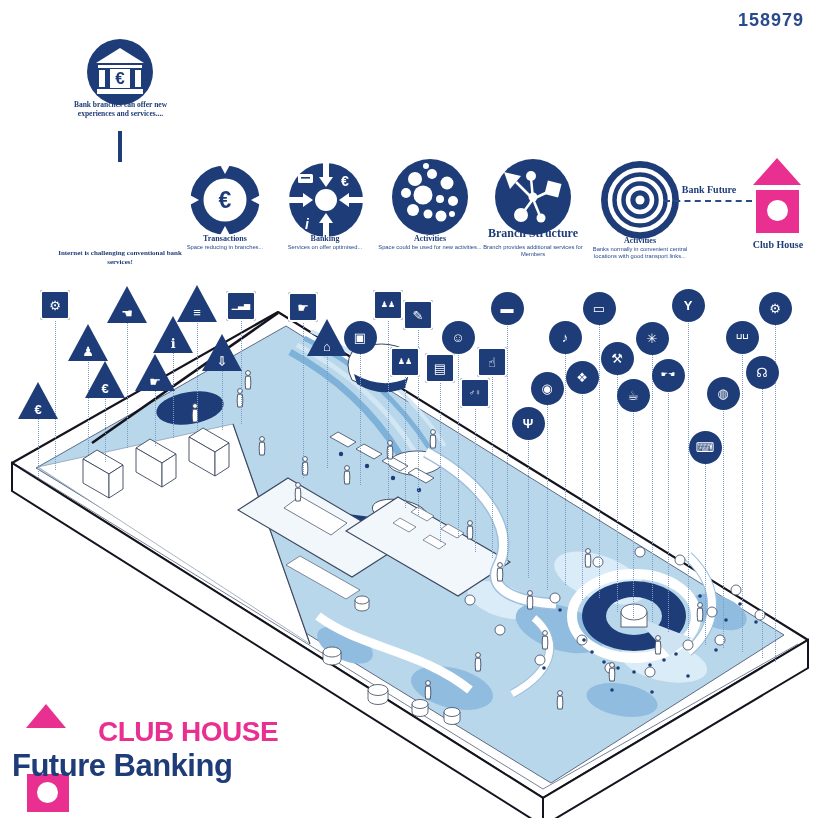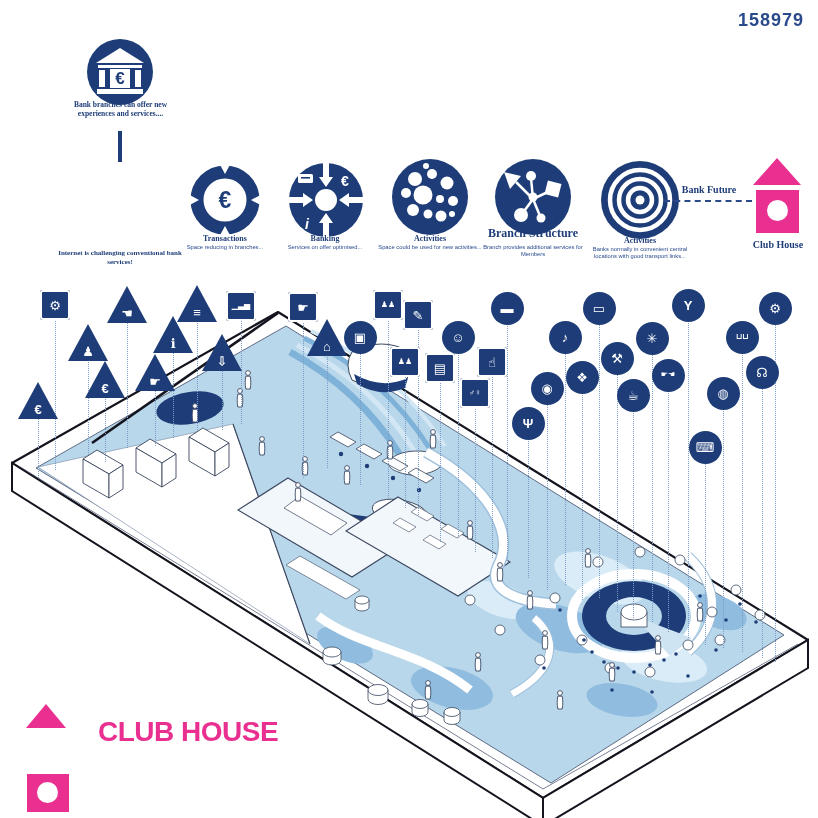--- a/index.html
+++ b/index.html
@@ -480,15 +480,16 @@
         <span>⌨</span>
       </div>
     </div>
 
   <div>
     <div class="abs house-tri" style="left:26px;top:704px;border-left-width:20px;border-right-width:20px;border-bottom-width:24px;"></div>
     <div class="abs house-sq" style="left:27px;top:731px;width:42px;height:38px;">
       <div class="house-hole" style="left:10px;top:8px;width:21px;height:21px;"></div>
     </div>
     <div class="abs logo-title" style="left:98px;top:716px;">CLUB HOUSE</div>
+    <div class="abs logo-sub" style="left:12px;top:748px;">Future Banking</div>
   </div>
 
 </div>
 
 </body></html>

